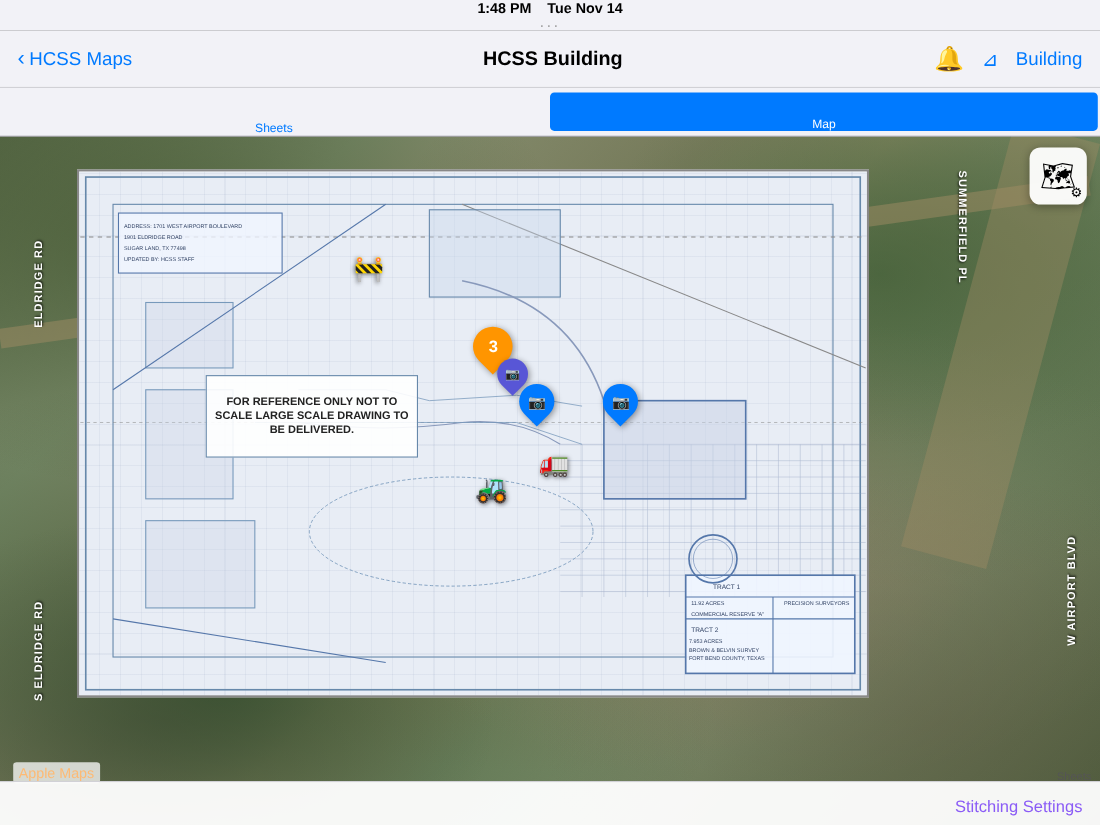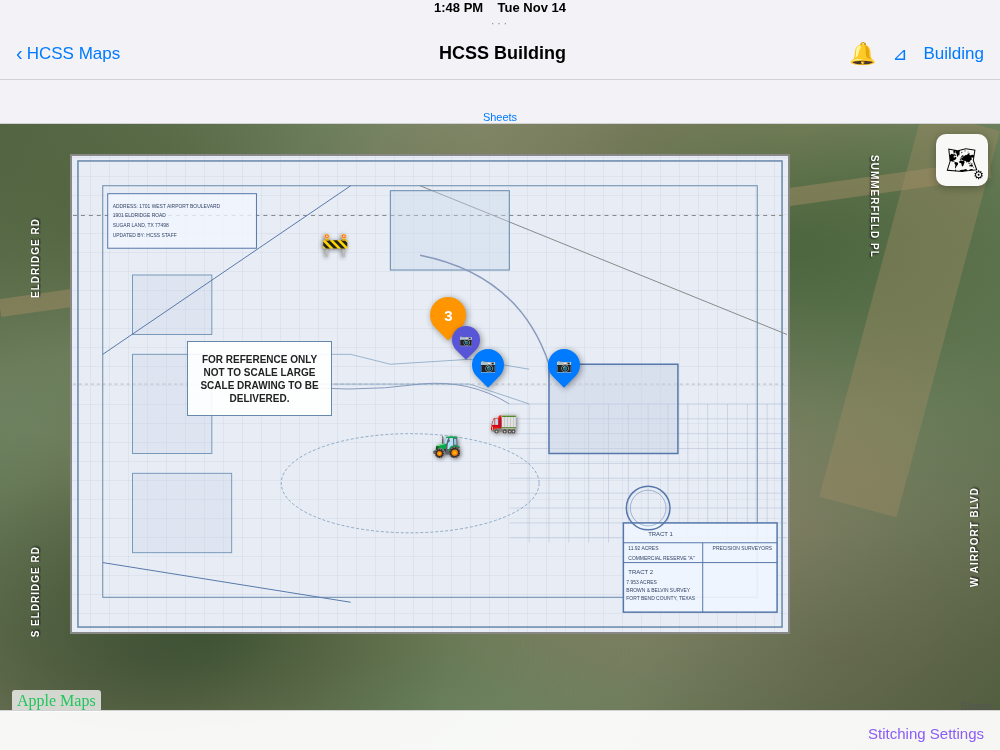--- a/index.html
+++ b/index.html
@@ -132,22 +132,22 @@
     #map-action-btn {
       position: absolute; top: 10px; right: 12px;
       width: 52px; height: 52px; background: rgba(255,255,255,0.95);
       border-radius: 10px; display: flex; align-items: center; justify-content: center;
       box-shadow: 0 2px 8px rgba(0,0,0,0.3); cursor: pointer; z-index: 50;
     }
 
     
     #apple-maps-logo {
       position: absolute; bottom: 38px; left: 12px;
-      font-size: 16px; color: #22c55e; background: rgba(255,255,255,0.75);
-      padding: 2px 5px; border-radius: 3px; z-index: 50; font-family: Liberation Serif, serif;
+      font-size: 13px; color: #fdba74; background: rgba(255,255,255,0.75);
+      padding: 2px 5px; border-radius: 3px; z-index: 50;
     }
 
     
     #legal-text {
       position: absolute; bottom: 38px; right: 8px;
       font-size: 10px; color: #555; z-index: 50;
     }
 
     
     #stitching-settings {
@@ -209,20 +209,23 @@
   <div class="nav-actions">
     <span style="font-size:22px;color:#007aff">🔔</span>
     <span style="font-size:18px;color:#007aff">⊿</span>
     <span style="font-size:17px;color:#007aff">Building</span>
   </div>
 </div>
 
 <div id="tab-bar">
   <div class="tab-item">
     <span>Sheets</span>
+  </div>
+  <div class="tab-item active">
+    <span>Map</span>
   </div>
 </div>
 
 <div id="map-area">
 
   <div class="satellite-bg"></div>
 
   <div style="position:absolute;inset:0;background:
     radial-gradient(ellipse at 15% 15%, rgba(60,80,40,0.6) 0%, transparent 30%),
     radial-gradient(ellipse at 85% 15%, rgba(80,100,60,0.5) 0%, transparent 25%),
@@ -322,21 +325,21 @@
         <rect x="35" y="38" width="150" height="55" fill="rgba(240,245,255,0.8)" stroke="#5577aa" stroke-width="1"></rect>
         <text x="40" y="52" font-size="5" fill="#334466" font-family="Arial">ADDRESS: 1701 WEST AIRPORT BOULEVARD</text>
         <text x="40" y="62" font-size="5" fill="#334466" font-family="Arial">1901 ELDRIDGE ROAD</text>
         <text x="40" y="72" font-size="5" fill="#334466" font-family="Arial">SUGAR LAND, TX 77498</text>
         <text x="40" y="82" font-size="5" fill="#334466" font-family="Arial">UPDATED BY: HCSS STAFF</text>
 
         <path d="M 160 230 L 400 230 L 460 250" fill="none" stroke="#7799bb" stroke-width="0.7"></path>
         <path d="M 200 200 L 280 200 L 320 210 L 400 205 L 460 215" fill="none" stroke="#7799bb" stroke-width="0.7"></path>
       </svg>
 
-      <div class="blueprint-note" style="left:115px;top:185px;width:145px;height:75px;font-size:10px;font-weight:600;color:#222;">
+      <div class="blueprint-note" style="left:115px;top:185px;width:193px;height:75px;font-size:10px;font-weight:600;color:#222;">
         <span>FOR REFERENCE ONLY
 NOT TO SCALE
 LARGE SCALE DRAWING TO
 BE DELIVERED.</span>
       </div>
     </div>
   </div>
 
   <div class="map-marker" style="position:absolute;top:173px;left:430px;">
     <div class="marker-orange">

